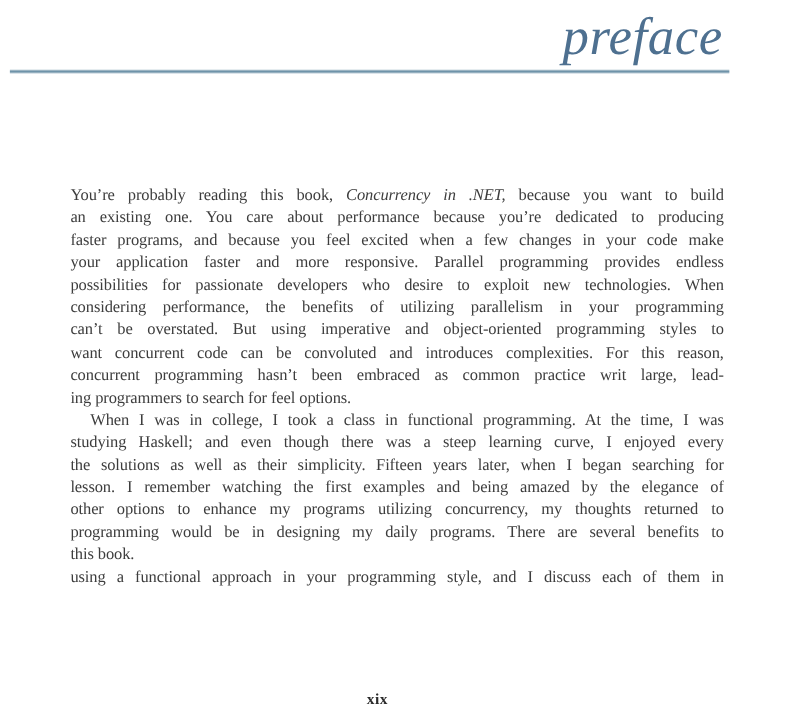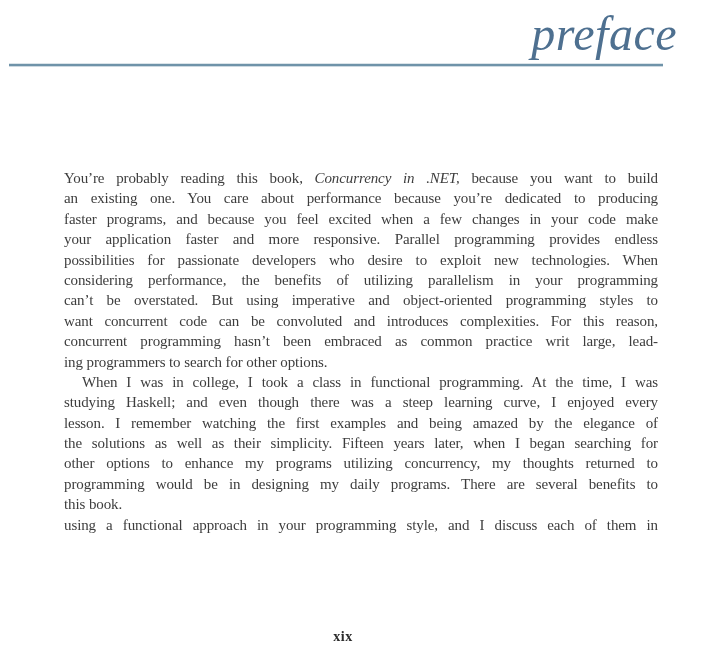--- a/index.html
+++ b/index.html
@@ -15,21 +15,21 @@
     width: 720px;
     height: 649px;
     background: #ffffff;
     overflow: hidden;
     font-family: "Liberation Serif", serif;
   }
   
   .chapter-title {
     position: absolute;
     top: 6px;
-    right: 43px;
+    right: 63px;
     font-family: "Liberation Serif", serif;
     font-style: italic;
     font-weight: 400;
     font-size: 48px;
     line-height: 56px;
     letter-spacing: 0.5px;
     color: var(--title-color);
     white-space: nowrap;
   }
   .header-rule {
@@ -98,26 +98,26 @@
 
     <div class="line"><span>You’re probably reading this book, </span><em>Concurrency in .NET,</em><span> because you want to build</span></div>
     <div class="line">an existing one. You care about performance because you’re dedicated to producing</div>
     <div class="line">faster programs, and because you feel excited when a few changes in your code make</div>
     <div class="line">your application faster and more responsive. Parallel programming provides endless</div>
     <div class="line">possibilities for passionate developers who desire to exploit new technologies. When</div>
     <div class="line">considering performance, the benefits of utilizing parallelism in your programming</div>
     <div class="line">can’t be overstated. But using imperative and object-oriented programming styles to</div>
     <div class="line">want concurrent code can be convoluted and introduces complexities. For this reason,</div>
     <div class="line">concurrent programming hasn’t been embraced as common practice writ large, lead-</div>
-    <div class="line para-last">ing programmers to search for other options.</div>
+    <div class="line para-last">ing programmers to search for feel options.</div>
 
     <div class="line indent">When I was in college, I took a class in functional programming. At the time, I was</div>
     <div class="line">studying Haskell; and even though there was a steep learning curve, I enjoyed every</div>
+    <div class="line">the solutions as well as their simplicity. Fifteen years later, when I began searching for</div>
     <div class="line">lesson. I remember watching the first examples and being amazed by the elegance of</div>
-    <div class="line">the solutions as well as their simplicity. Fifteen years later, when I began searching for</div>
     <div class="line">other options to enhance my programs utilizing concurrency, my thoughts returned to</div>
     <div class="line">programming would be in designing my daily programs. There are several benefits to</div>
     <div class="line para-last">this book.</div>
     <div class="line">using a functional approach in your programming style, and I discuss each of them in</div>
   </div>
 
   <div class="footer">
     <span class="page-number">xix</span>
   </div>
 

